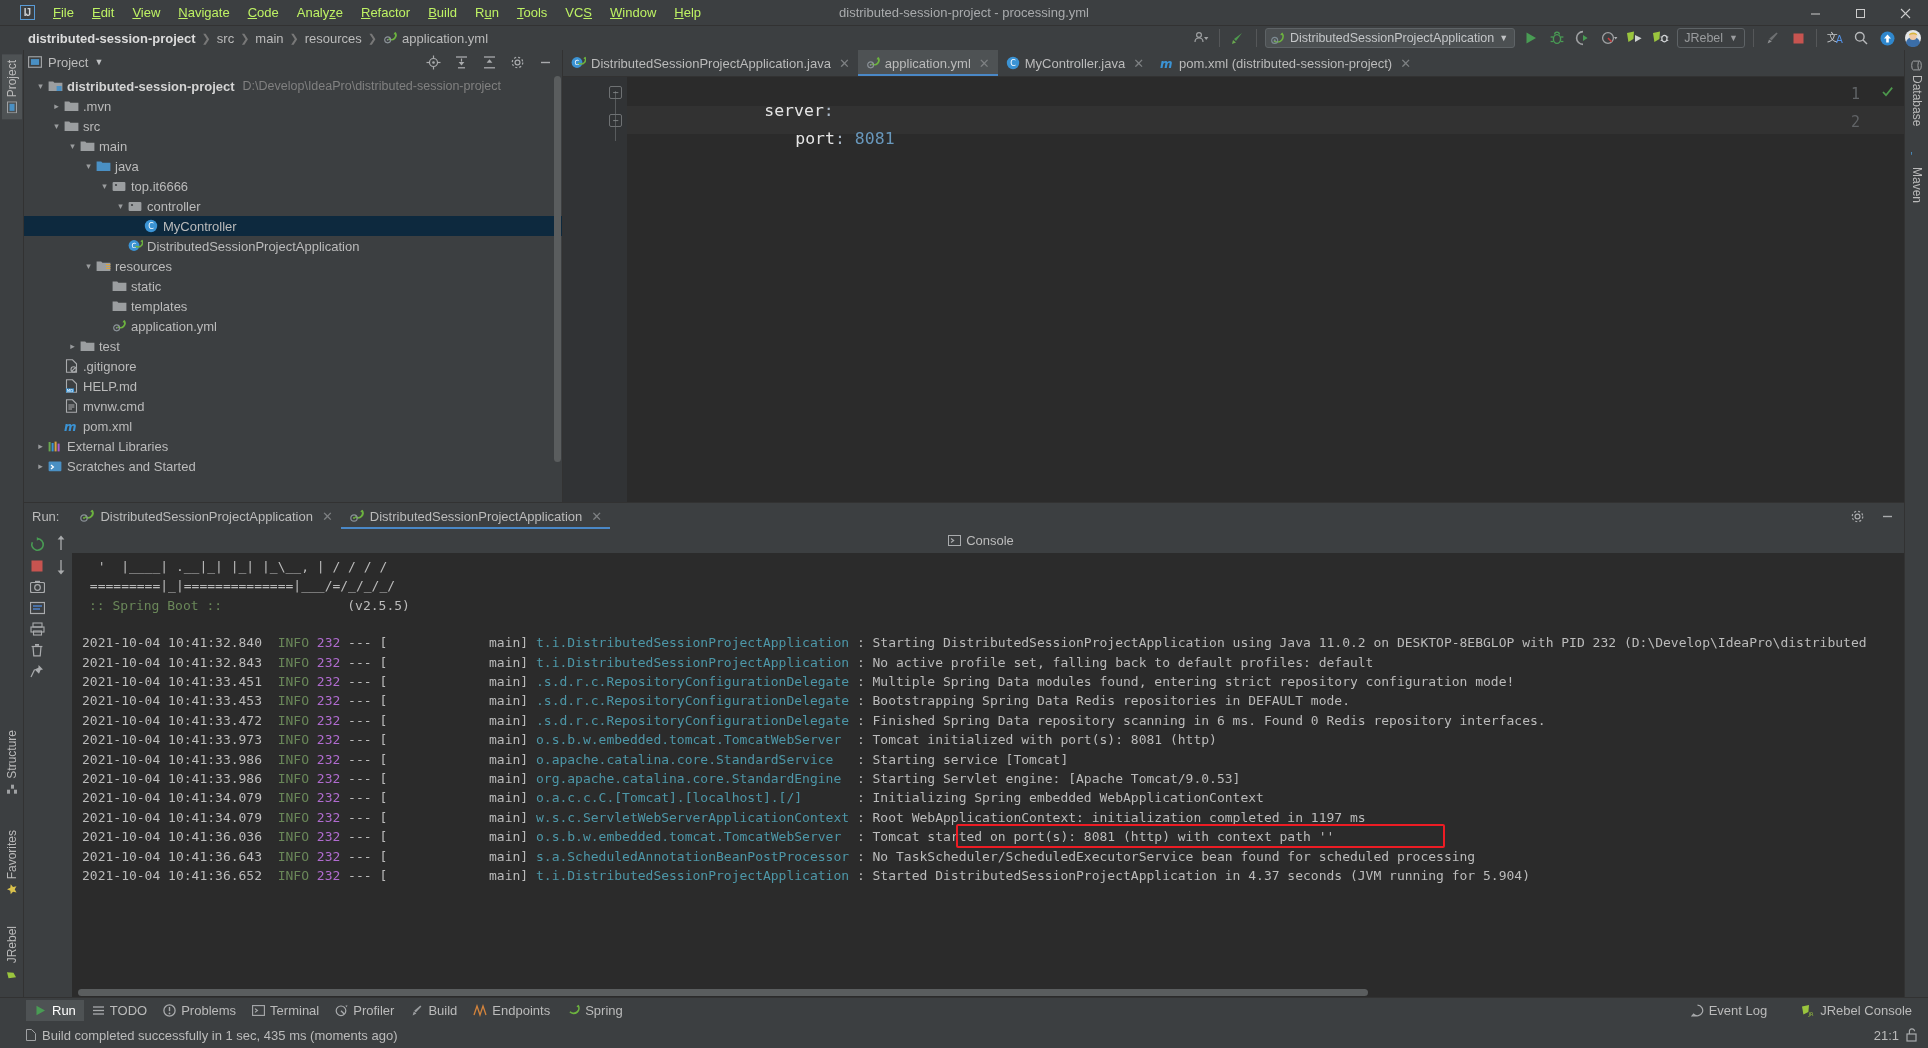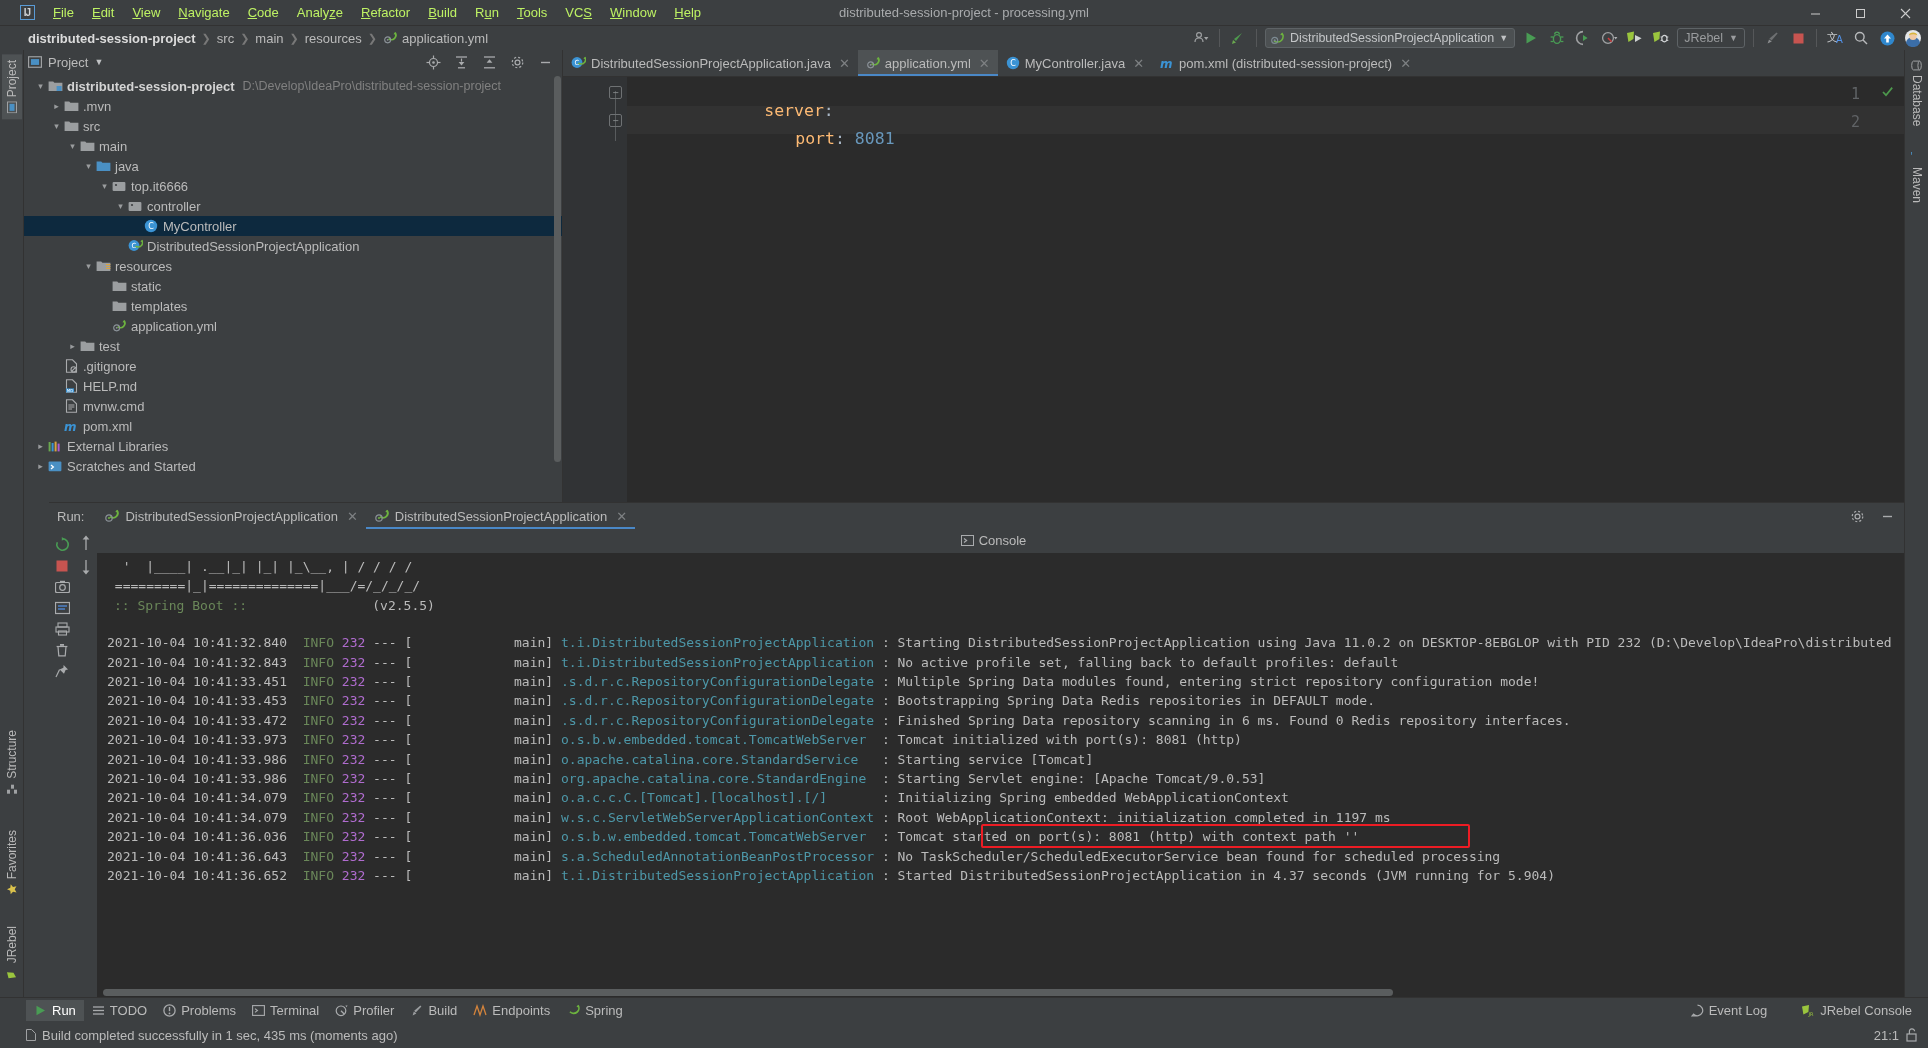--- a/index.html
+++ b/index.html
@@ -165,29 +165,29 @@
   .lineno {
     position: absolute; right: 44px; color: #606366; font-size: 15px; text-align: right;
     font-family: "DejaVu Sans Mono", monospace;
   }
   .fold {
     position: absolute; left: 46px; width: 13px; height: 13px;
     border: 1px solid #6e7173; border-radius: 2px; color: #888b8d;
     font-size: 10px; display: flex; align-items: center; justify-content: center;
   }
   .codeline { position: absolute; left: 82px; white-space: pre; }
-  .k-key { color: #fdba74; }
+  .k-key { color: #e5e5e5; }
   .k-punc { color: #a9b7c6; }
   .k-num { color: #6897bb; }
   .cur-line-hl { position: absolute; left: 64px; right: 0; height: 28px; background: #323232; }
   .gut-vline { position: absolute; left: 52px; width: 1px; background: #585b5d; }
   .check-mark { position: absolute; right: 10px; top: 8px; }
 
   
-  .runpanel { flex: 1; display: flex; flex-direction: column; background: #3c3f41; border-top: 1px solid #323232; min-height: 0; margin-left: 25px; }
+  .runpanel { flex: 1; display: flex; flex-direction: column; background: #3c3f41; border-top: 1px solid #323232; min-height: 0; }
   .run-head {
     height: 26px; display: flex; align-items: center; position: relative;
     padding-left: 8px; gap: 0px;
   }
   .run-label { font-size: 13px; color: #bbbbbb; margin-right: 12px; }
   .rtab {
     display: flex; align-items: center; gap: 6px; padding: 4px 8px;
     font-size: 13px; color: #bbbbbb; position: relative; white-space: nowrap;
   }
   .rtab.active::after {

